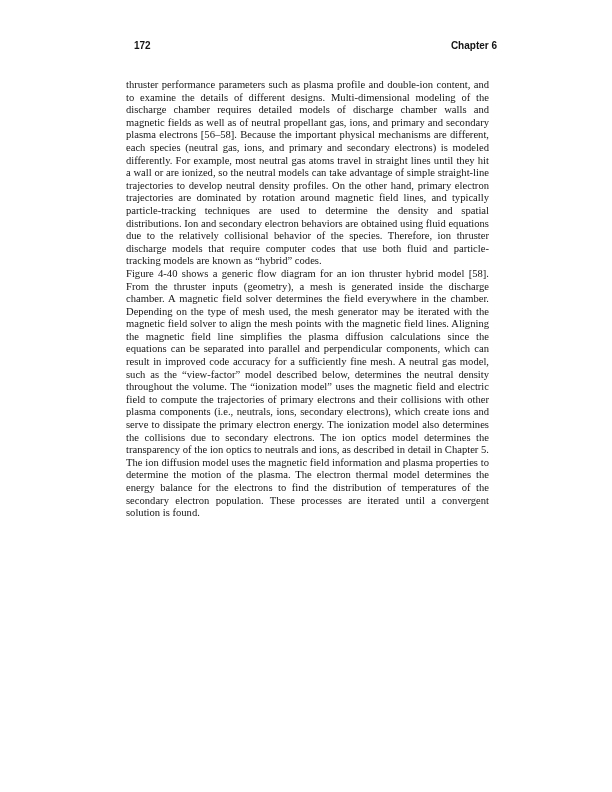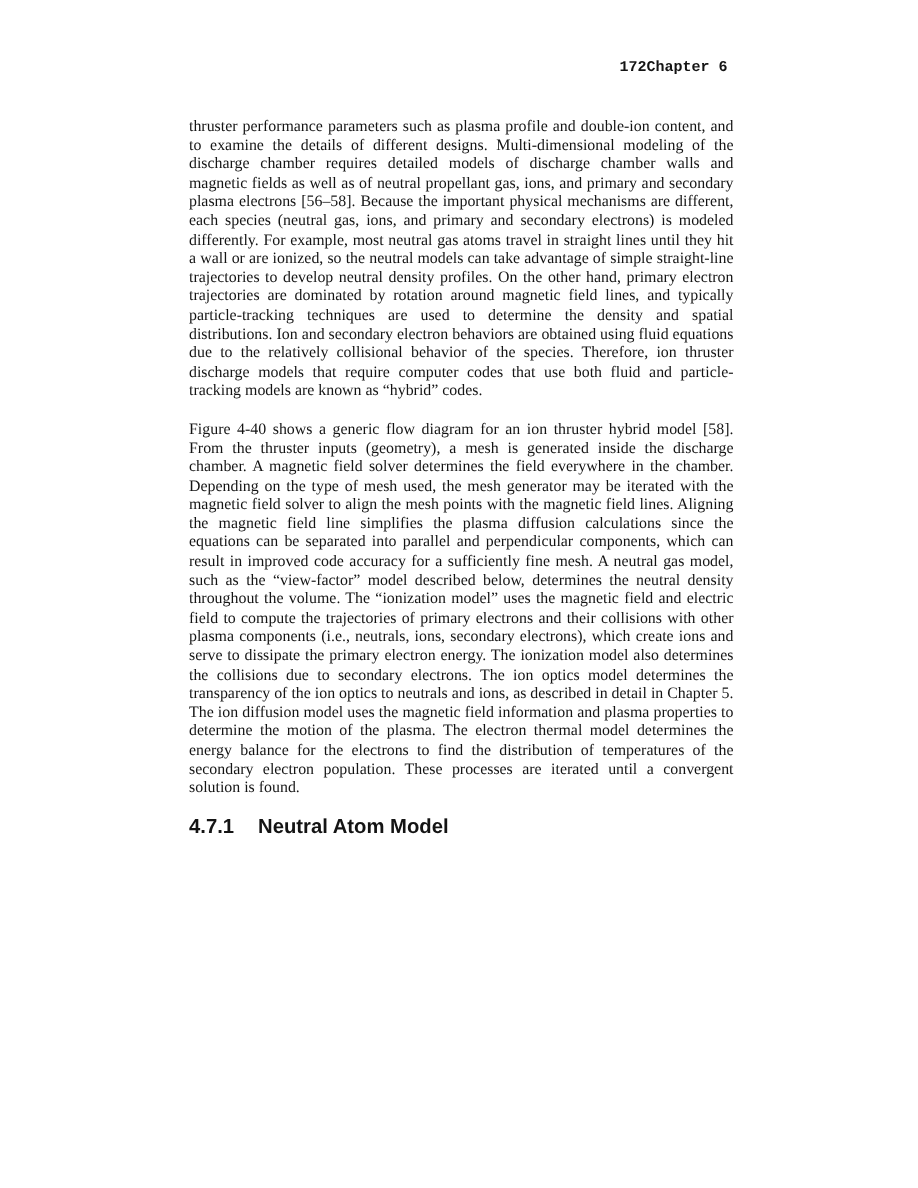--- a/index.html
+++ b/index.html
@@ -8,43 +8,43 @@
     position: relative;
     width: 612px;
     height: 792px;
     margin: 0 auto;
     background: #ffffff;
     overflow: hidden;
     color: #141414;
   }
   .running-header {
     position: absolute;
-    left: 122px;
+    left: 134px;
     top: 40px;
     width: 363px;
     display: flex;
-    justify-content: flex-end;
-    font-family: Liberation Mono, monospace;
+    justify-content: space-between;
+    font-family: Liberation Sans, sans-serif;
     font-weight: bold;
     font-size: 10px;
     color: #141414;
   }
   .text-block {
     position: absolute;
     left: 126px;
     top: 79px;
     width: 363px;
     font-family: "Liberation Serif", serif;
     font-size: 10.6px;
     line-height: 12.6px;
     text-align: justify;
     color: #141414;
   }
   .para { margin: 0; }
-  .para + .para { margin-top: 13px; }
+  .para + .para { }
   .section-heading {
     margin: 10px 0 9px 0;
     font-family: "Liberation Sans", sans-serif;
     font-weight: bold;
     font-size: 13.5px;
     line-height: 15px;
     text-align: left;
     color: #141414;
     white-space: nowrap;
   }
@@ -59,19 +59,16 @@
   <div class="running-header">
     <span>172</span>
     <span>Chapter 6</span>
   </div>
 
   <div class="text-block">
     <p class="para">thruster performance parameters such as plasma profile and double-ion content, and to examine the details of different designs. Multi-dimensional modeling of the discharge chamber requires detailed models of discharge chamber walls and magnetic fields as well as of neutral propellant gas, ions, and primary and secondary plasma electrons [56–58]. Because the important physical mechanisms are different, each species (neutral gas, ions, and primary and secondary electrons) is modeled differently. For example, most neutral gas atoms travel in straight lines until they hit a wall or are ionized, so the neutral models can take advantage of simple straight-line trajectories to develop neutral density profiles. On the other hand, primary electron trajectories are dominated by rotation around magnetic field lines, and typically particle-tracking techniques are used to determine the density and spatial distributions. Ion and secondary electron behaviors are obtained using fluid equations due to the relatively collisional behavior of the species. Therefore, ion thruster discharge models that require computer codes that use both fluid and particle-tracking models are known as “hybrid” codes.</p>
 
     <p class="para">Figure 4-40 shows a generic flow diagram for an ion thruster hybrid model [58]. From the thruster inputs (geometry), a mesh is generated inside the discharge chamber. A magnetic field solver determines the field everywhere in the chamber. Depending on the type of mesh used, the mesh generator may be iterated with the magnetic field solver to align the mesh points with the magnetic field lines. Aligning the magnetic field line simplifies the plasma diffusion calculations since the equations can be separated into parallel and perpendicular components, which can result in improved code accuracy for a sufficiently fine mesh. A neutral gas model, such as the “view-factor” model described below, determines the neutral density throughout the volume. The “ionization model” uses the magnetic field and electric field to compute the trajectories of primary electrons and their collisions with other plasma components (i.e., neutrals, ions, secondary electrons), which create ions and serve to dissipate the primary electron energy. The ionization model also determines the collisions due to secondary electrons. The ion optics model determines the transparency of the ion optics to neutrals and ions, as described in detail in Chapter 5. The ion diffusion model uses the magnetic field information and plasma properties to determine the motion of the plasma. The electron thermal model determines the energy balance for the electrons to find the distribution of temperatures of the secondary electron population. These processes are iterated until a convergent solution is found.</p>
 
-    <h2 class="section-heading">
-      <span class="sec-num">4.7.1</span><span class="sec-title">Neutral Atom Model</span>
-    </h2>
 
   </div>
 
 </div>
 
 </body></html>

